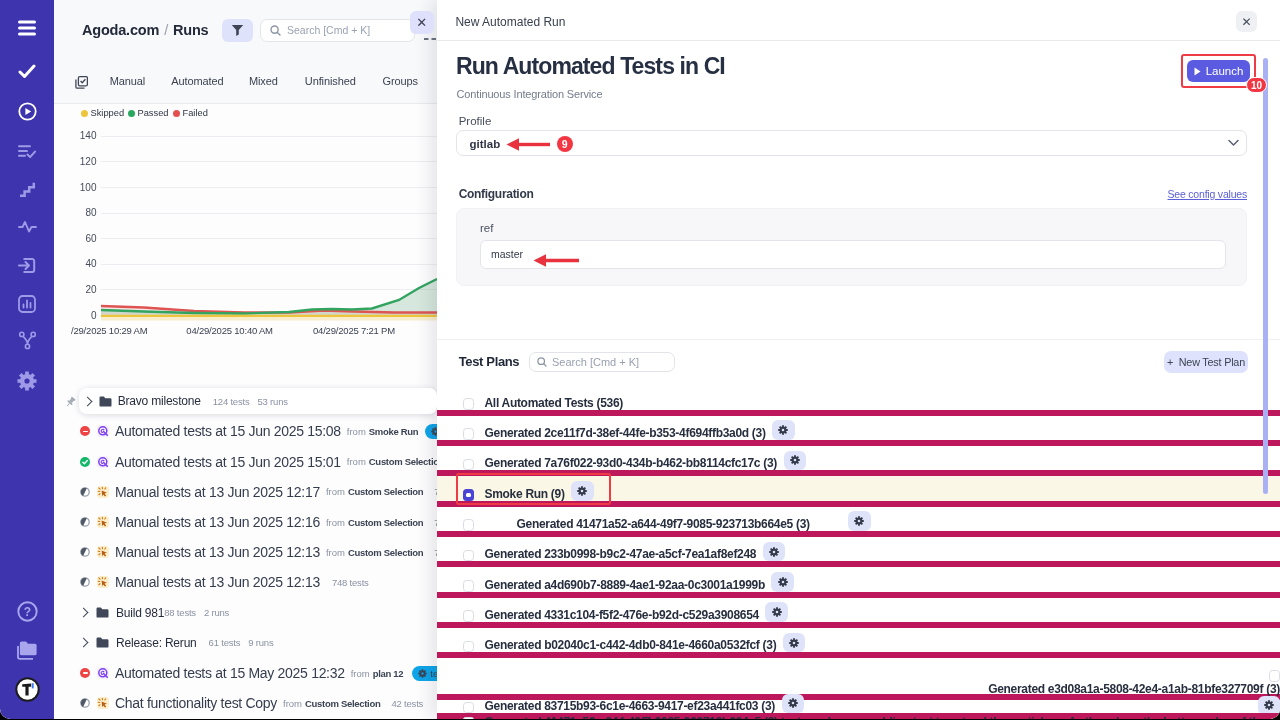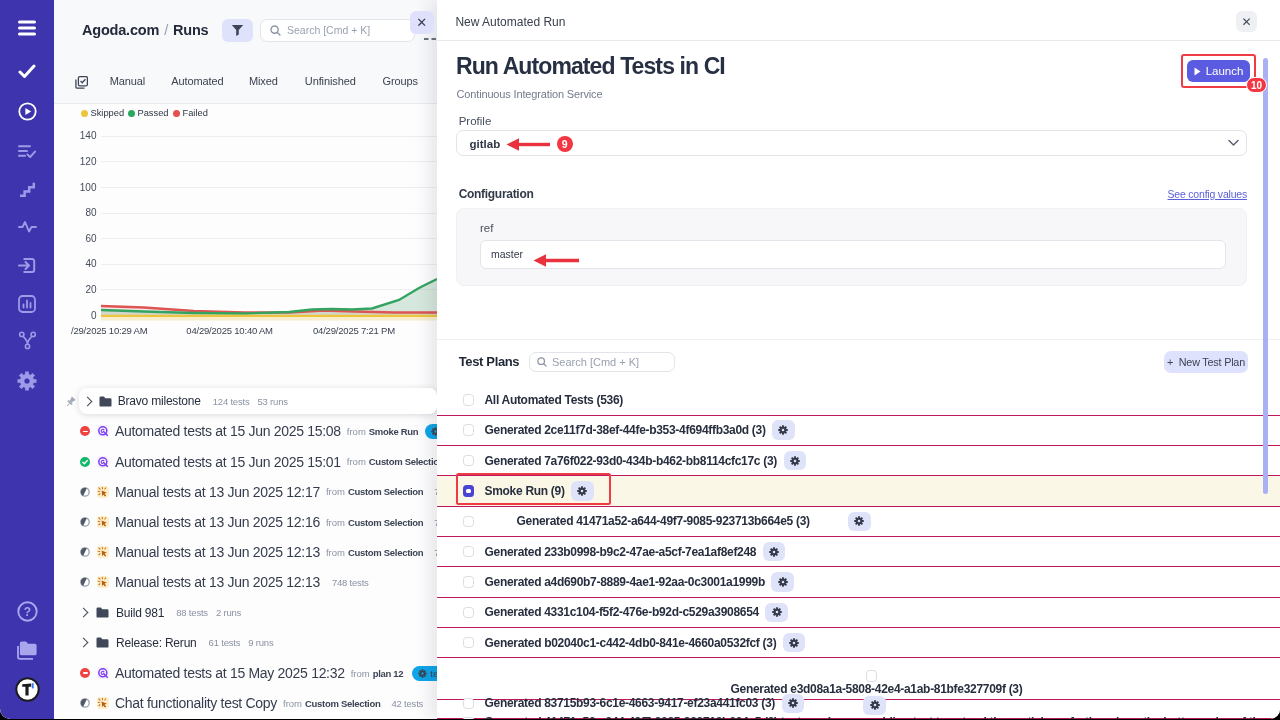--- a/index.html
+++ b/index.html
@@ -58,21 +58,21 @@
   .select { position:absolute; left:19px; top:130px; width:791px; height:25.5px; background:#fff; border:1px solid #e2e4e9; border-radius:7px; }
   .cfgbox { position:absolute; left:19px; top:207.5px; width:791px; height:78px; background:#f7f7f9; border:1px solid #f1f1f4; border-radius:8px; }
   .cfginput { position:absolute; left:22.6px; top:31.5px; width:746px; height:29.3px; background:#fff; border:1px solid #e3e5ea; border-radius:6px; }
   .redrect { position:absolute; border:2.5px solid #ee3b44; border-radius:3px; z-index:6; }
   .rbadge { position:absolute; background:#f23743; border:1.5px solid #fff; color:#fff; font-weight:bold; display:flex; align-items:center; justify-content:center; z-index:7; }
   .launch { position:absolute; left:750px; top:60px; width:63px; height:22px; background:#5a5be0; border-radius:6px; display:flex; align-items:center; justify-content:center; gap:5px; color:#fff; font-size:11.5px; }
   .tpheading { position:absolute; left:21.7px; top:354px; font-size:13px; font-weight:bold; letter-spacing:-0.35px; color:#1f2736; }
   .tpsearch { position:absolute; left:92px; top:351.5px; width:145.5px; height:20.5px; border:1px solid #e2e4e9; border-radius:7px; background:#fff; display:flex; align-items:center; padding-left:7px; }
   .tpsearch span { color:#99a1b0; font-size:11px; margin-left:5px; }
   .newbtn { position:absolute; left:727px; top:350.5px; width:84px; height:22px; background:#dee2fc; border-radius:7px; display:flex; align-items:center; justify-content:center; font-size:10.8px; font-weight:500; color:#3c4454; white-space:nowrap; letter-spacing:-0.2px; }
-  .tprow { position:absolute; left:0; width:843px; height:30.35px; border-bottom:1px solid #be185d; display:flex; align-items:center; padding-left:25.5px; }
+  .tprow { position:absolute; left:0; width:843px; height:30.35px; border-bottom:6px solid #be185d; display:flex; align-items:flex-end; padding-left:25.5px; }
   .cb { width:11.5px; height:11.5px; border:1.5px solid #d9dce3; border-radius:3.5px; background:#fff; flex:none; }
   .cbon { width:11.5px; height:11.5px; border-radius:3.5px; background:#4a44d4; flex:none; display:flex; align-items:center; justify-content:center; }
   .cbon i { display:block; width:4.5px; height:4.5px; background:#fff; border-radius:1.5px; }
   .tptext { margin-left:10.5px; font-size:12px; font-weight:bold; color:#272e3e; letter-spacing:-0.3px; white-space:nowrap; }
   .gearpill { margin-left:6.5px; width:22.5px; height:19.5px; background:#dfe3fa; border-radius:6px; display:flex; align-items:center; justify-content:center; flex:none; }
   .scrollbar { position:absolute; right:12px; top:58px; width:5px; height:436px; border-radius:3px; background:#a9b1f4; }
 </style>
 </head>
 <body>
 <div class="app">
@@ -268,21 +268,21 @@
         </svg>
       <span class="rtitle">Manual tests at 13 Jun 2025 12:13</span>
       <span class="rgrey" style="margin-left:12px;">748 tests</span>
     </div>
     <div class="runrow" style="top:597.6px;">
       <span class="chev" style="margin-left:26px;"></span>
       <svg width="13" height="11" viewBox="0 0 13 11" style="flex:none; margin-left:9px;">
           <path d="M0.5 1.8 a1.2 1.2 0 0 1 1.2 -1.2 h3.2 l1.4 1.6 h5 a1.2 1.2 0 0 1 1.2 1.2 v6 a1.2 1.2 0 0 1 -1.2 1.2 H1.7 a1.2 1.2 0 0 1 -1.2 -1.2 z" fill="#3f4759"></path>
         </svg>
       <span class="fold" style="margin-left:7px;">Build 981</span>
-      <span class="rgrey" style="margin-left:12px;">88 tests</span>
+      <span class="rgrey" style="">88 tests</span>
       <span class="rgrey" style="margin-left:8px;">2 runs</span>
     </div>
     <div class="runrow" style="top:627.8px;">
       <span class="chev" style="margin-left:26px;"></span>
       <svg width="13" height="11" viewBox="0 0 13 11" style="flex:none; margin-left:9px;">
           <path d="M0.5 1.8 a1.2 1.2 0 0 1 1.2 -1.2 h3.2 l1.4 1.6 h5 a1.2 1.2 0 0 1 1.2 1.2 v6 a1.2 1.2 0 0 1 -1.2 1.2 H1.7 a1.2 1.2 0 0 1 -1.2 -1.2 z" fill="#3f4759"></path>
         </svg>
       <span class="fold" style="margin-left:7px;">Release: Rerun</span>
       <span class="rgrey" style="margin-left:12px;">61 tests</span>
       <span class="rgrey" style="margin-left:8px;">9 runs</span>

